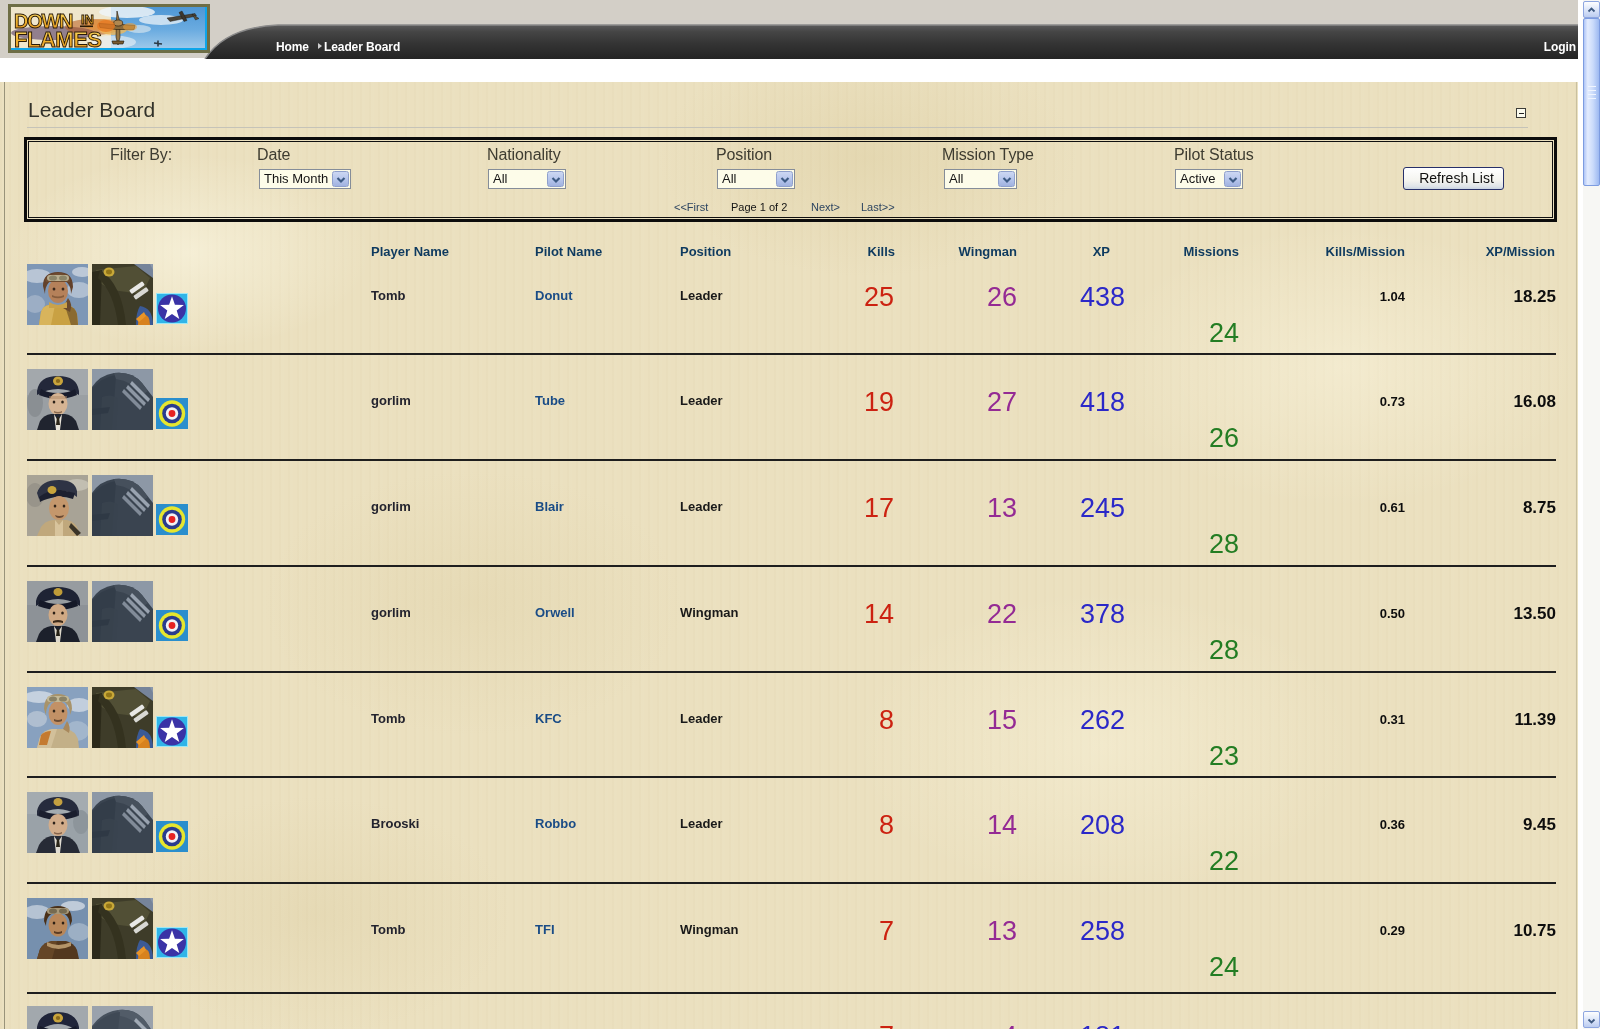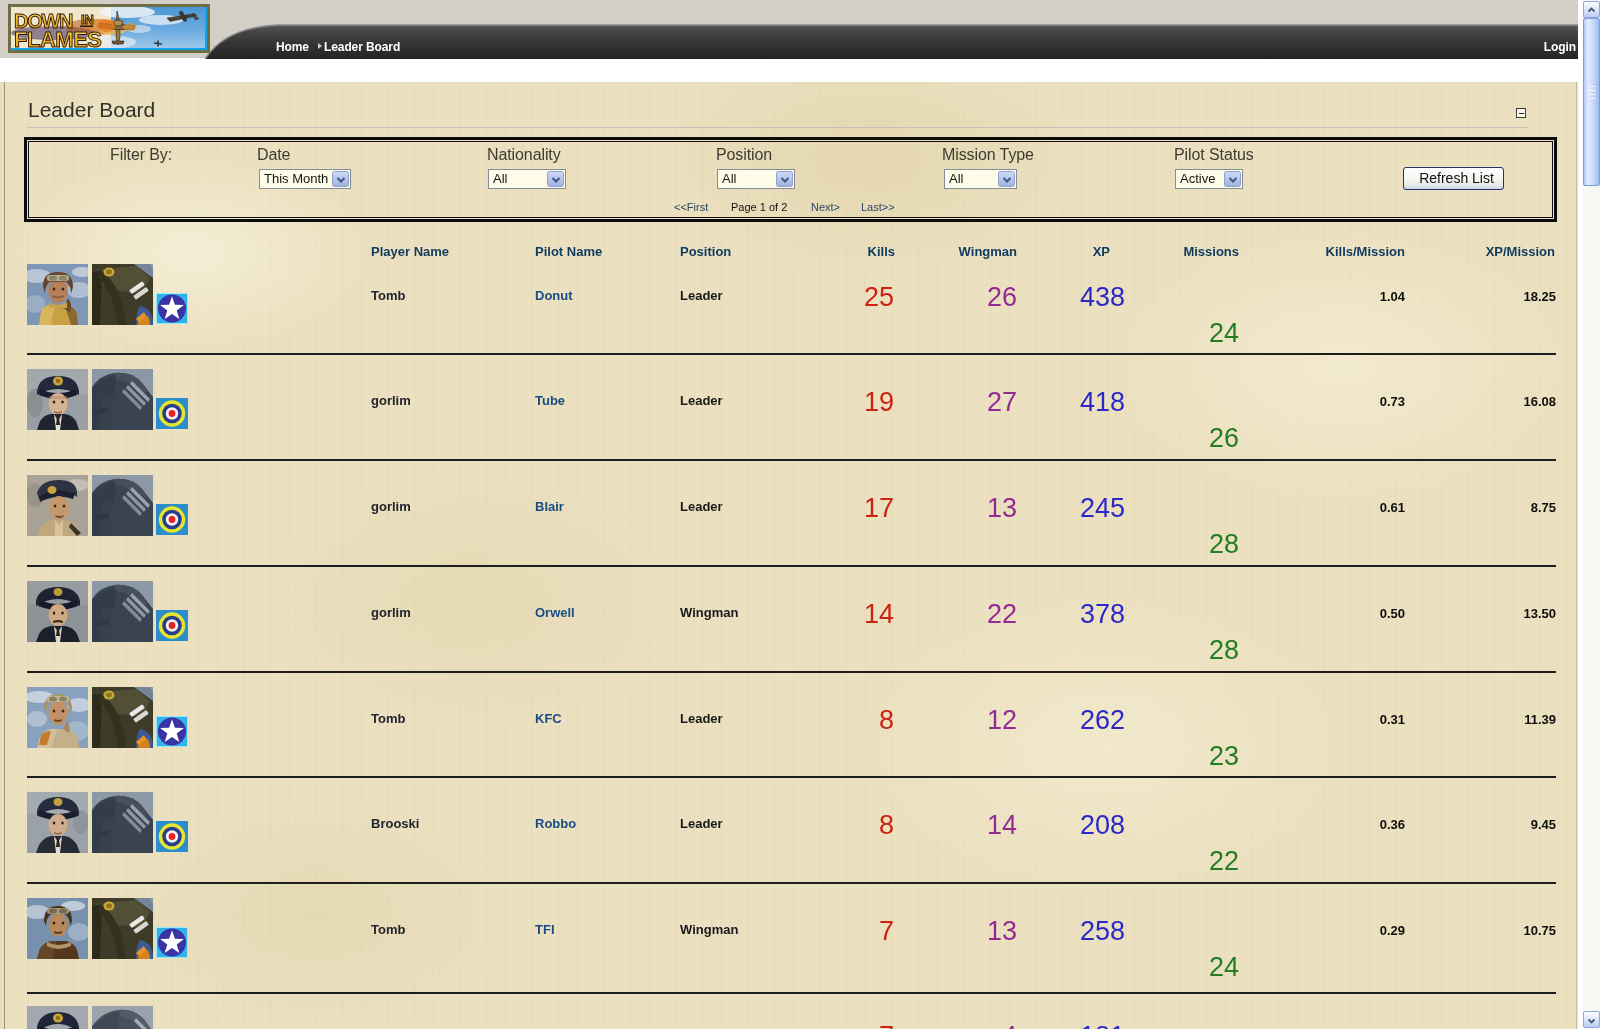--- a/index.html
+++ b/index.html
@@ -48,21 +48,21 @@
 .cell { position:absolute; top:36px; height:19px; line-height:19px; font-size:13px; font-weight:bold; white-space:nowrap; }
 .num { position:absolute; top:33px; height:29px; line-height:29px; font-size:27px; white-space:nowrap; text-align:right; }
 .cPlayer { left:344px; color:#23232e; }
 .cPilot { left:508px; color:#1a4c86; }
 .cPos { left:653px; color:#191919; }
 .nKill { right:662px; color:#cc2211; }
 .nDmg { right:539px; color:#942a94; }
 .nXp { right:431px; color:#2b28c8; }
 .nMis { right:317px; color:#237d23;margin-top:36px; }
 .nKM { right:151px; color:#0d0d0d; top:37px; height:19px; line-height:19px; font-size:13px; font-weight:bold; }
-.nXM { right:0px; color:#0d0d0d; top:37px; height:19px; line-height:19px; font-size:13px; font-weight:bold; }
+.nXM { right:0px; color:#0d0d0d; top:37px; height:19px; line-height:19px; font-size:17px; font-weight:bold; }
 
 #sbar { left:1583px; top:0; width:17px; height:1029px; background:#f7f7f4; }
 .sbtn { position:absolute; left:0px; width:17px; height:17px; background:linear-gradient(180deg,#fefefe 0%,#d7e2f8 60%,#bcCDf0 100%); border:1px solid #8ea6e0; border-radius:2px; }
 #sthumb { position:absolute; left:0px; top:18px; width:17px; height:168px; background:linear-gradient(90deg,#b0c6f6 0%,#e3ecfe 25%,#cadbfb 60%,#9db9f1 100%); border:1px solid #7d9ce0; border-radius:2px; }
 .grip { position:absolute; left:4px; width:8px; height:1px; background:#84a4ea; border-bottom:1px solid #f0f5ff; }
 .r8 .nKill, .r8 .nDmg, .r8 .nXp, .r8 .nMis { top:28px; }
 .r8 .ph, .r8 .nicon { margin-top:-2px; }
 </style>
 </head>
 <body>
@@ -429,21 +429,21 @@
 <div class="nicon"><svg width="32" height="31" viewBox="0 0 32 31">
 <rect width="32" height="31" fill="#30b4e8"></rect>
 <rect x="0.5" y="0.5" width="31" height="30" fill="none" stroke="#9de8f6" stroke-width="1"></rect>
 <circle cx="16" cy="15.5" r="14" fill="#3a33a6"></circle>
 <path d="M16 3.3 L18.9 11.8 L27.9 12 L20.7 17.4 L23.3 26 L16 20.9 L8.7 26 L11.3 17.4 L4.1 12 L13.1 11.8 Z" fill="#ffffff"></path>
 </svg></div>
 <div class="cell cPlayer">Tomb</div>
 <div class="cell cPilot">KFC</div>
 <div class="cell cPos">Leader</div>
 <div class="num nKill">8</div>
-<div class="num nDmg">12</div>
+<div class="num nDmg">15</div>
 <div class="num nXp">262</div>
 <div class="num nMis">23</div>
 <div class="num nKM">0.31</div>
 <div class="num nXM">11.39</div>
 </div>
 <div class="row" style="top:778.25px;">
 <div class="ph p1"><svg width="61" height="61" viewBox="0 0 61 61">
 <rect width="61" height="61" fill="#9aa2a8"></rect>
 <rect x="0" y="0" width="61" height="22" fill="#a4abb0"></rect>
 <ellipse cx="54" cy="30" rx="8" ry="12" fill="#8d959b"></ellipse>

